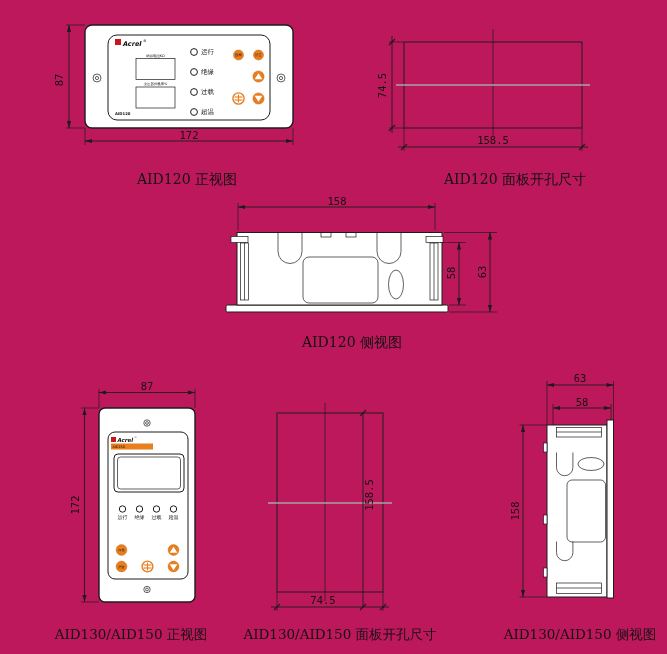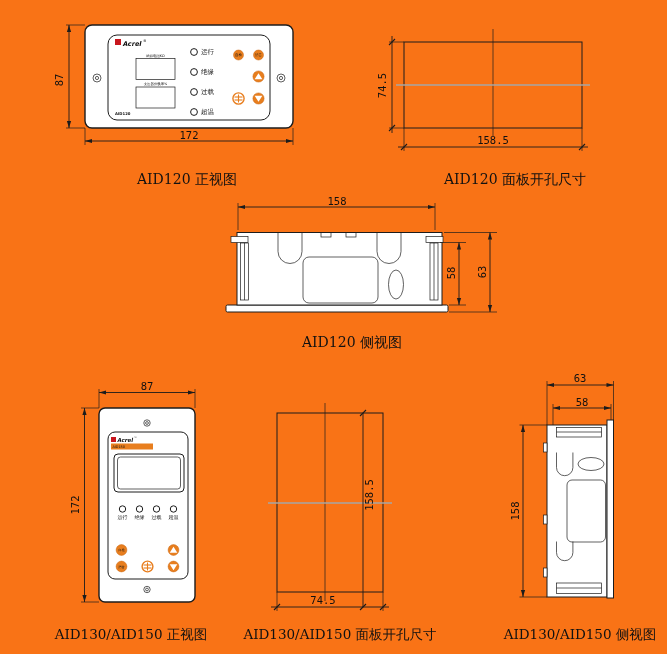--- a/index.html
+++ b/index.html
@@ -1,16 +1,16 @@
 <!DOCTYPE html>
 <html><head>
 <meta charset="utf-8">
 <style>
   html,body{margin:0;padding:0;background:#fff;}
-  #canvas{position:relative;width:667px;height:654px;background:#f97316;overflow:hidden;
+  #canvas{position:relative;width:667px;height:654px;background:#be185d;overflow:hidden;
           font-family:"DejaVu Sans",sans-serif;}
   svg{position:absolute;overflow:visible;}
   
   .ln{stroke:#1c1c1c;stroke-width:1;fill:none;}
   .lnw{stroke:#1c1c1c;stroke-width:1;fill:#fff;}
   .thick{stroke-width:1.4;}
   .thin{stroke-width:.7;}
   .dim{stroke:#1c1c1c;stroke-width:.9;fill:none;}
   .ext{stroke:#1c1c1c;stroke-width:.7;fill:none;}
   .gray{stroke:#a6a6a6;stroke-width:1.3;fill:none;}

